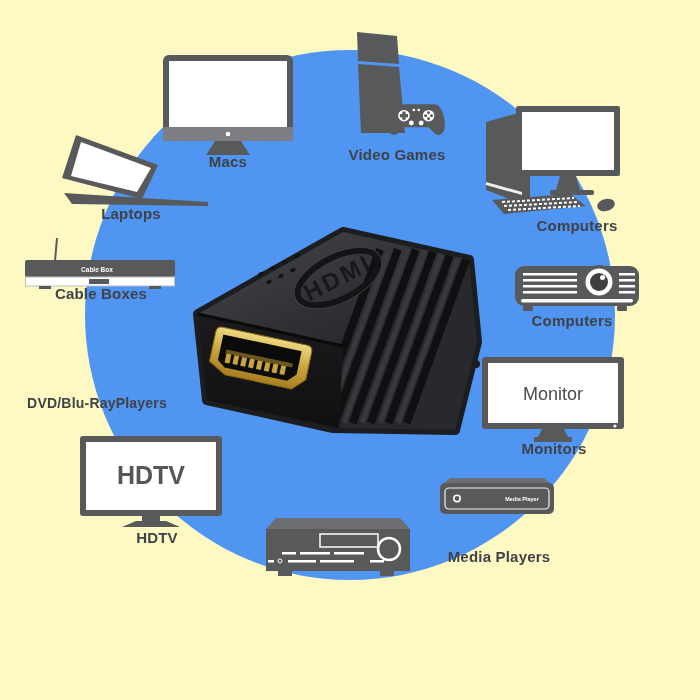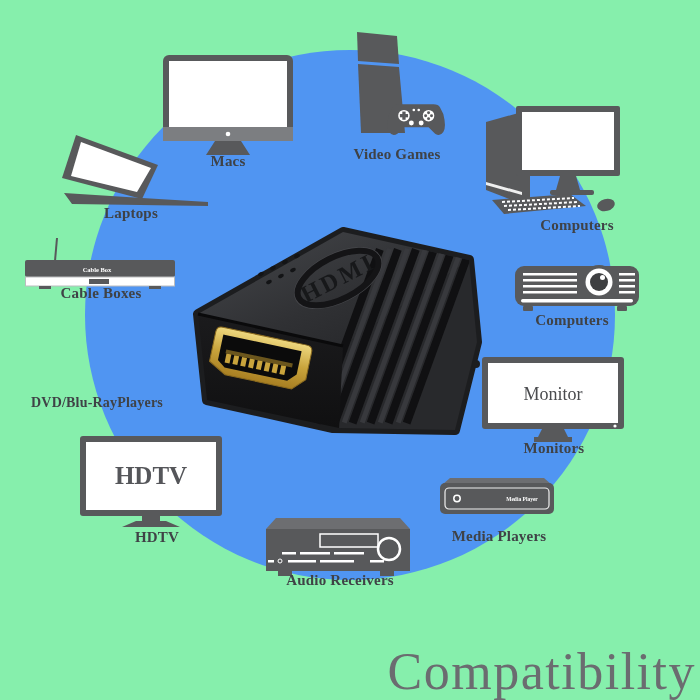--- a/index.html
+++ b/index.html
@@ -1,19 +1,19 @@
 <!DOCTYPE html>
 <html><head>
 <meta charset="utf-8">
 <style>
   html,body{margin:0;padding:0;background:#ffffff;}
   #stage{
     position:relative;width:700px;height:700px;overflow:hidden;
-    background:#86efac;
-    font-family:Liberation Serif, serif;
+    background:#fef9c3;
+    font-family:Liberation Sans, sans-serif;
   }
   .circle{
     position:absolute;left:85px;top:50px;width:530px;height:530px;
     border-radius:50%;background:#5095F2;
   }
   .icon{position:absolute;}
   .icon svg{display:block;}
   .dev-label{
     position:absolute;transform:translateX(-50%);
     font-size:15px;font-weight:700;color:#3F4246;white-space:nowrap;
@@ -160,41 +160,40 @@
 
   <div class="icon" style="left:440px;top:478px;">
     <svg width="115" height="40" viewBox="0 0 115 40">
       <polygon points="10,0 104,0 112,7 2,7" fill="#6D6E71"></polygon>
       <rect x="0" y="5" width="114" height="31" rx="5" fill="#58595B"></rect>
       <rect x="5" y="10" width="104" height="21" rx="4" fill="none" stroke="#ffffff" stroke-width="1.2" opacity="0.9"></rect>
       <circle cx="17" cy="20.5" r="3.2" fill="none" stroke="#ffffff" stroke-width="1.5"></circle>
       <text x="82" y="23" font-size="5.5" font-weight="700" fill="#ffffff" text-anchor="middle">Media Player</text>
     </svg>
   </div>
-  <div class="dev-label" style="left:499px;top:528px;">Media Players</div>
+  <div class="dev-label" style="left:499px;top:548px;">Media Players</div>
 
   <div class="icon" style="left:262px;top:518px;">
     <svg width="152" height="60" viewBox="0 0 152 60">
       <polygon points="14,0 138,0 148,11 4,11" fill="#6D6E71"></polygon>
       <rect x="4" y="11" width="144" height="42" fill="#58595B"></rect>
       <rect x="58" y="16" width="58" height="13" fill="none" stroke="#ffffff" stroke-width="1.5"></rect>
       <circle cx="127" cy="31" r="11" fill="none" stroke="#ffffff" stroke-width="2.5"></circle>
       <rect x="20" y="34" width="14" height="2.5" fill="#ffffff"></rect>
       <rect x="38" y="34" width="30" height="2.5" fill="#ffffff"></rect>
       <rect x="72" y="34" width="30" height="2.5" fill="#ffffff"></rect>
       <rect x="6" y="42" width="6" height="2.5" fill="#ffffff"></rect>
       <circle cx="18" cy="43" r="2" fill="none" stroke="#ffffff" stroke-width="1"></circle>
       <rect x="26" y="42" width="28" height="2.5" fill="#ffffff"></rect>
       <rect x="58" y="42" width="34" height="2.5" fill="#ffffff"></rect>
       <rect x="108" y="42" width="14" height="2.5" fill="#ffffff"></rect>
       <rect x="16" y="53" width="14" height="5" fill="#58595B"></rect>
       <rect x="118" y="53" width="14" height="5" fill="#58595B"></rect>
     </svg>
   </div>
-  <div class="dev-label" style="left:340px;top:572px;">Audio Receivers</div>
 
   <div class="icon" style="left:193px;top:222px;">
     <svg width="300" height="225" viewBox="0 0 300 225">
       <defs>
         <linearGradient id="topg" x1="0" y1="0" x2="1" y2="1">
           <stop offset="0" stop-color="#46484C"></stop>
           <stop offset="0.55" stop-color="#303134"></stop>
           <stop offset="1" stop-color="#222326"></stop>
         </linearGradient>
         <linearGradient id="frontg" x1="0" y1="0" x2="0" y2="1">
@@ -260,16 +259,15 @@
           <rect x="55" y="25" width="5" height="9"></rect>
           <rect x="63" y="25" width="5" height="9"></rect>
           <rect x="71" y="25" width="5" height="9"></rect>
         </g>
       </g>
       <circle cx="283" cy="142" r="4" fill="#1C1D1F"></circle>
     </svg>
   </div>
 
   <div class="title">
-    <div class="t2">Compatibility</div>
   </div>
 
 </div>
 
 </body></html>

